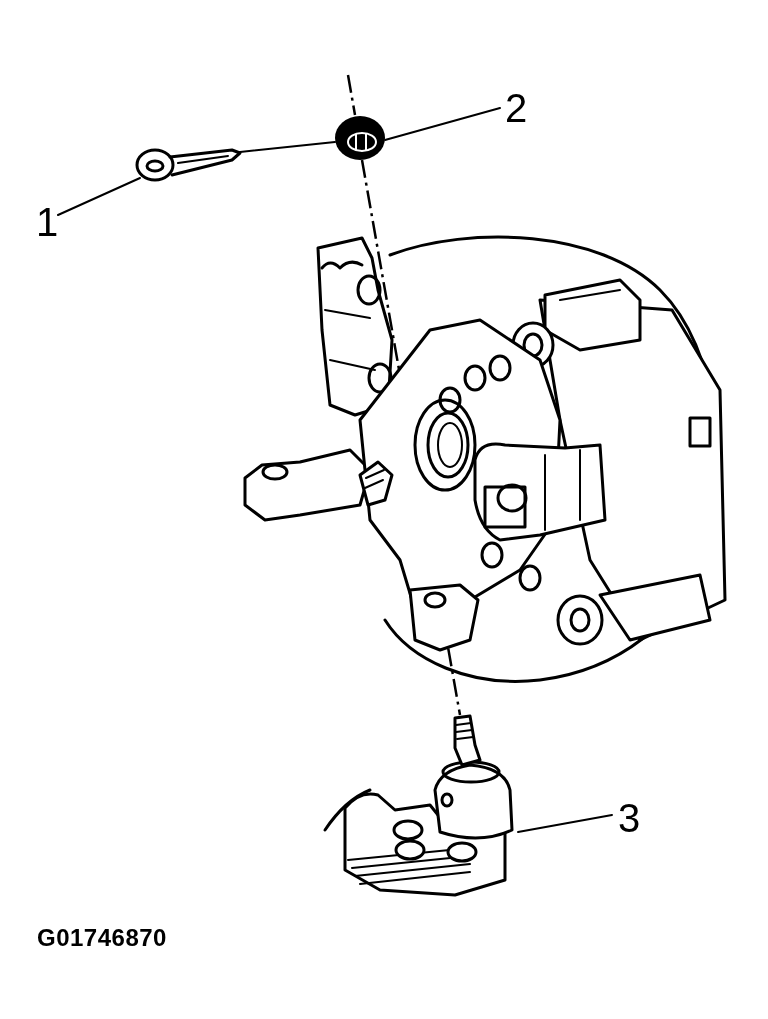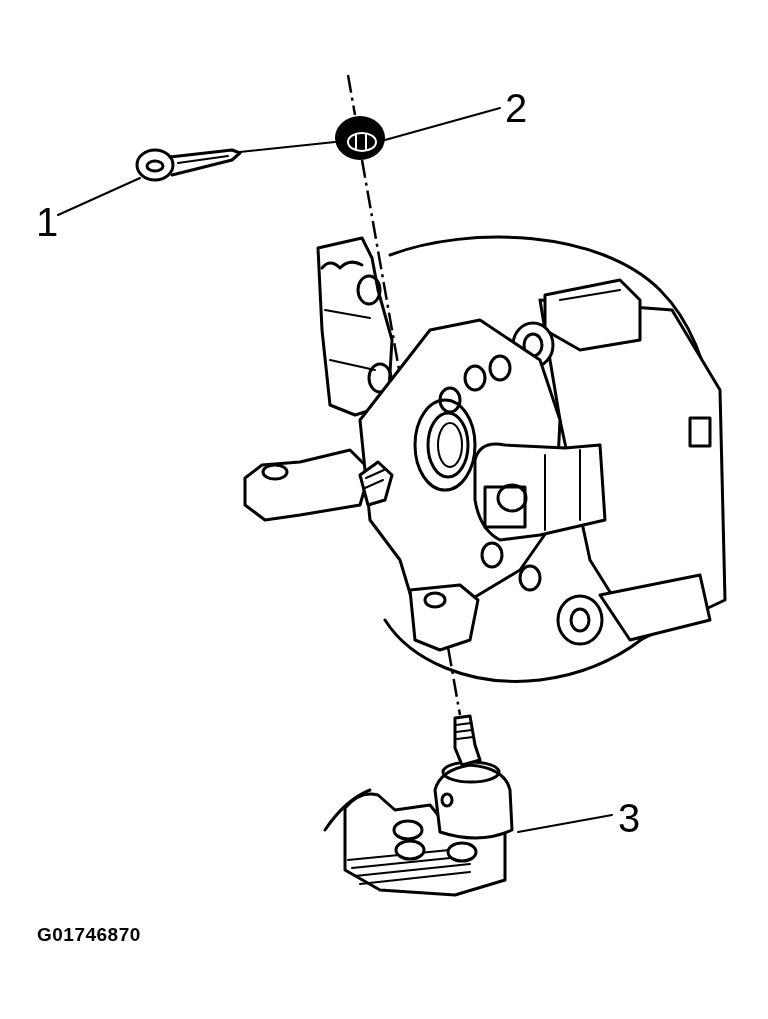--- a/index.html
+++ b/index.html
@@ -2,21 +2,21 @@
 <html><head>
 <meta charset="utf-8">
 <style>
   html, body { margin: 0; padding: 0; background: #ffffff; }
   body { width: 768px; height: 1019px; position: relative; overflow: hidden; font-family: "Liberation Sans", sans-serif; }
   #diagram { position: absolute; left: 0; top: 0; width: 768px; height: 1019px; }
   .callout { position: absolute; font-family: "Liberation Sans", sans-serif; font-size: 40px; color: #000; line-height: 1; }
   #callout-1 { left: 36px; top: 202px; }
   #callout-2 { left: 505px; top: 88px; }
   #callout-3 { left: 618px; top: 798px; }
-  #figure-id { position: absolute; left: 37px; top: 924px; font-size: 19px; font-weight: bold; color: #000; letter-spacing: 0.5px; font-family: "Liberation Sans", sans-serif; }
+  #figure-id { position: absolute; left: 37px; top: 924px; font-size: 24px; font-weight: bold; color: #000; letter-spacing: 0.5px; font-family: "Liberation Sans", sans-serif; }
   svg .ln { fill: none; stroke: #000; stroke-width: 3; stroke-linejoin: round; stroke-linecap: round; }
   svg .thin { fill: none; stroke: #000; stroke-width: 2; stroke-linecap: round; }
   svg .dash { fill: none; stroke: #000; stroke-width: 2.5; stroke-dasharray: 18 5 3 5; }
   svg .fillw { fill: #fff; stroke: #000; stroke-width: 3; stroke-linejoin: round; }
   svg .blk { fill: #000; }
 </style>
 </head>
 <body>
 
 <svg id="diagram" viewBox="0 0 768 1019" xmlns="http://www.w3.org/2000/svg">

